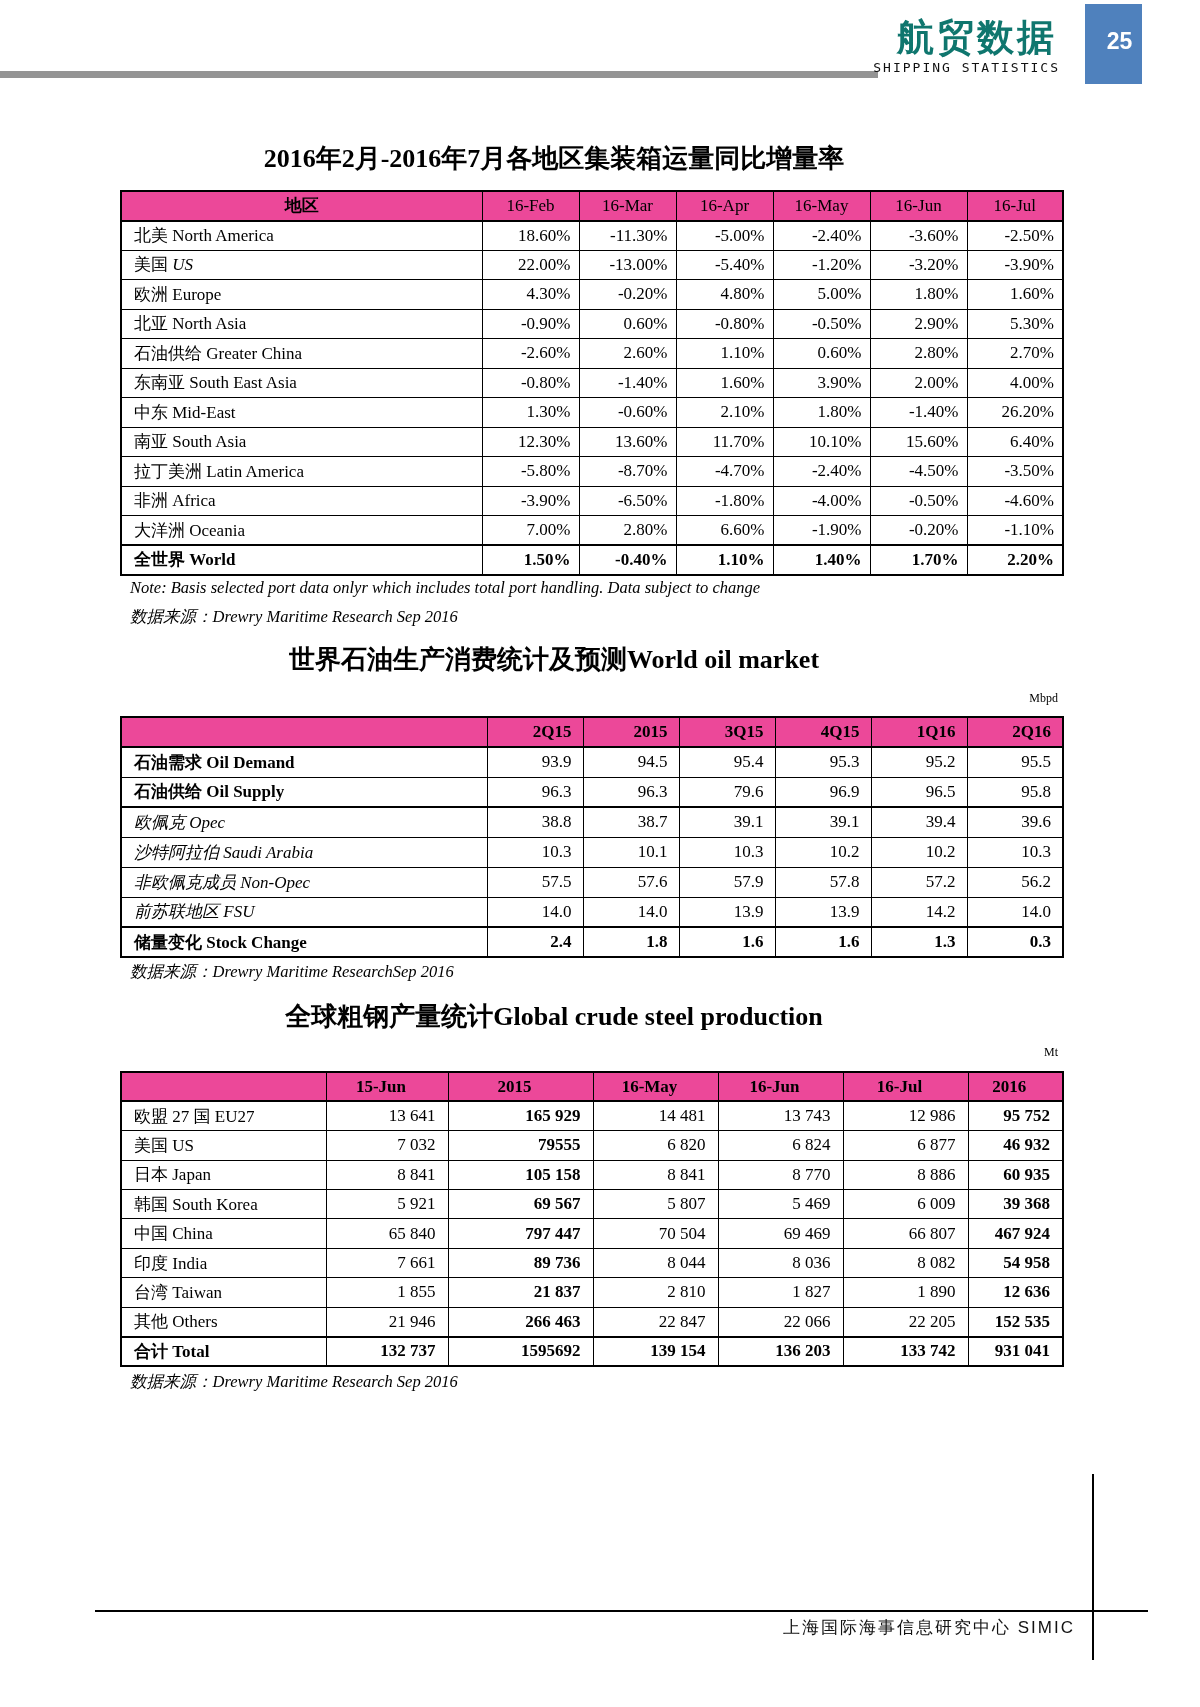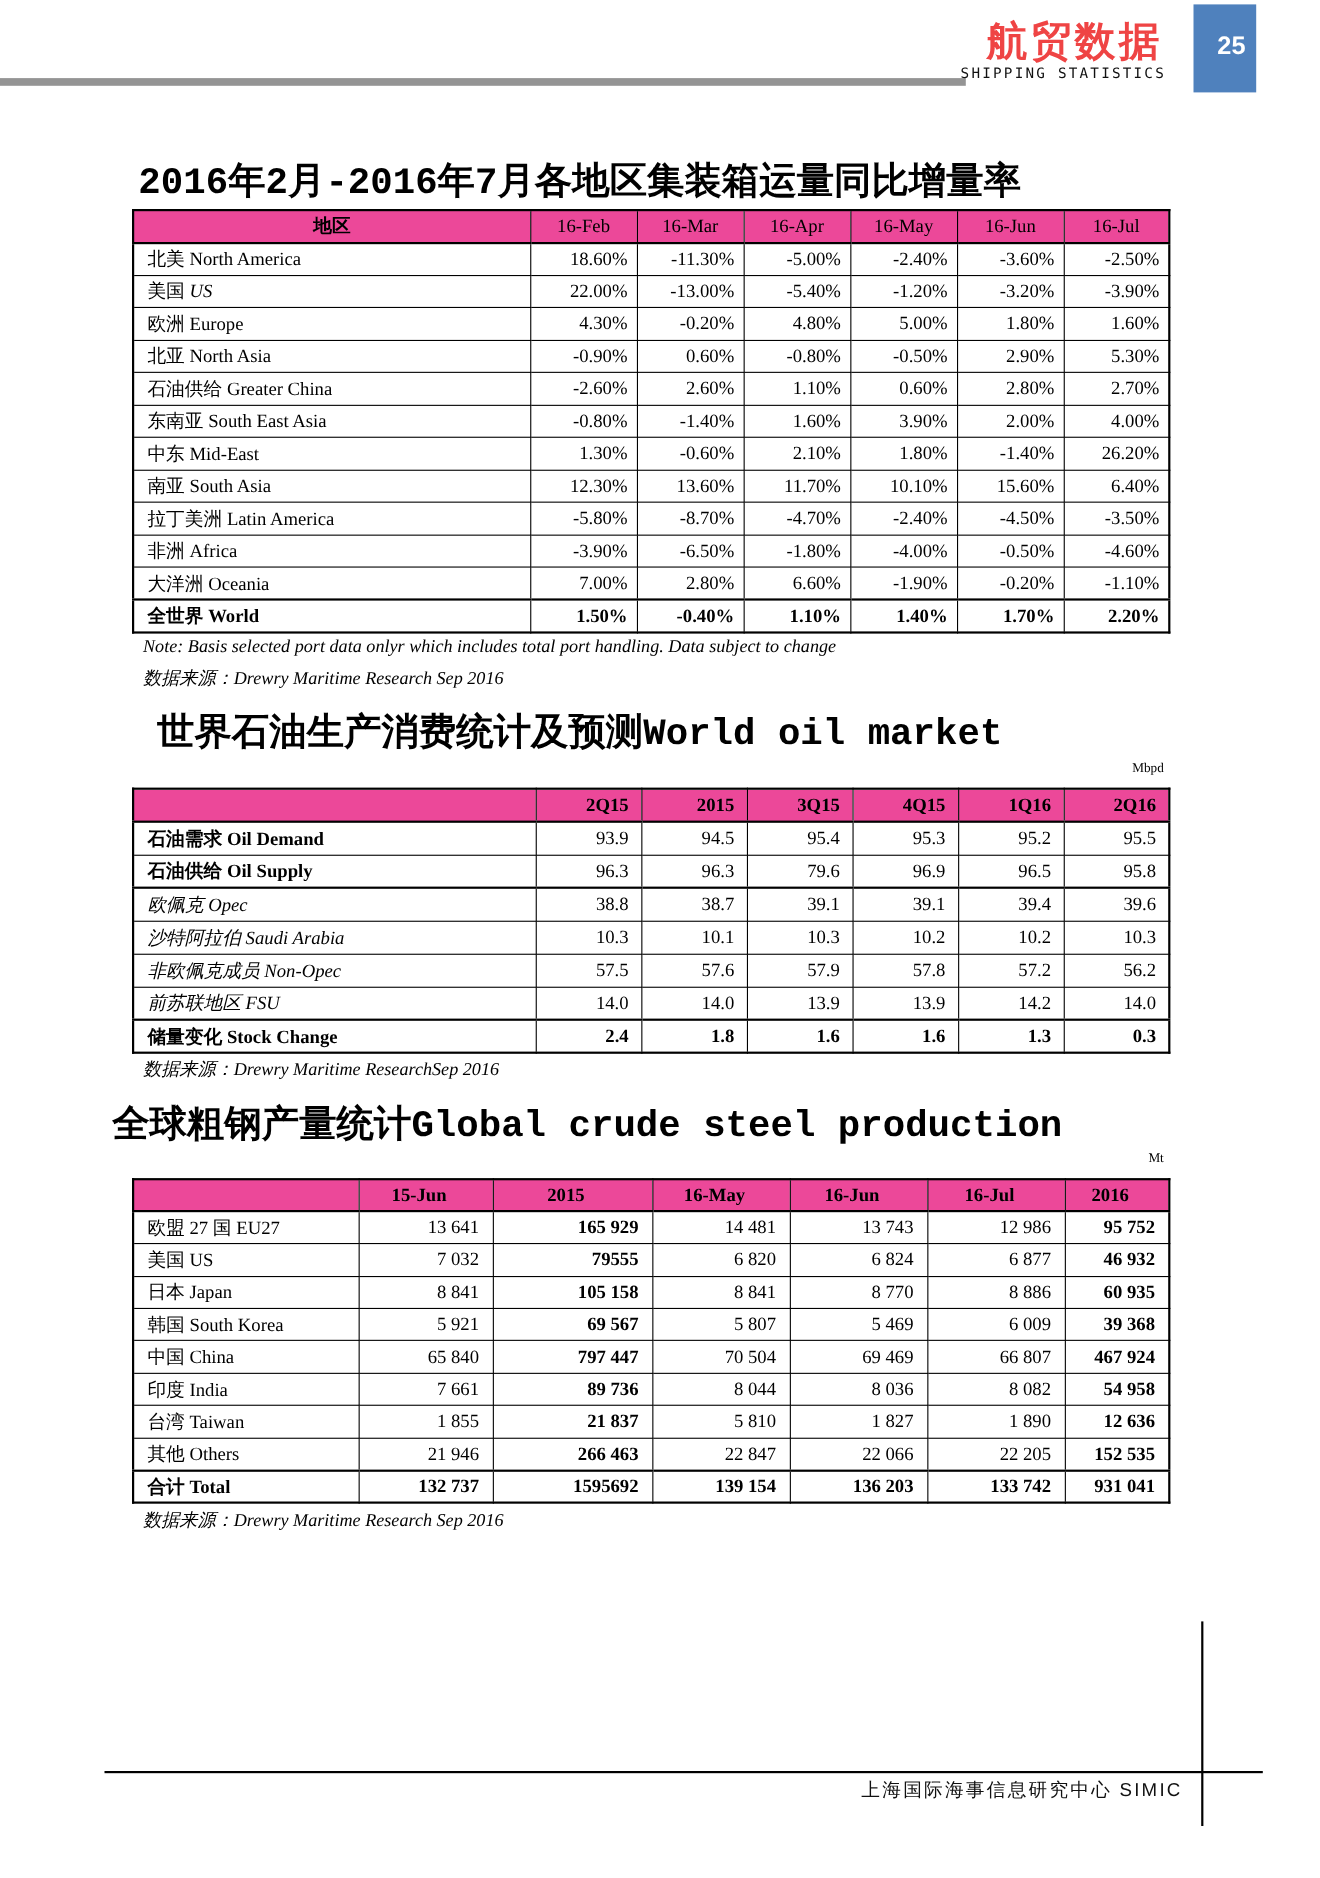--- a/index.html
+++ b/index.html
@@ -9,39 +9,39 @@
     background:#ffffff;
     font-family:"Liberation Serif","DejaVu Serif",serif;
     color:#000;
     overflow:hidden;
   }
   
   .rule-gray{position:absolute;left:0;top:71px;width:878px;height:7px;background:#949494;}
   .brand-zh{
     position:absolute;top:13px;right:143px;
     font-family:"Liberation Sans","DejaVu Sans",sans-serif;
-    font-size:37px;font-weight:bold;color:#ef4444;letter-spacing:3px;white-space:nowrap;
+    font-size:37px;font-weight:bold;color:#0f766e;letter-spacing:3px;white-space:nowrap;
   }
   .brand-en{
     position:absolute;top:60px;right:140px;
     font-family:"DejaVu Sans Mono","Liberation Mono",monospace;
     font-size:13px;letter-spacing:2px;color:#111;white-space:nowrap;
   }
   .page-box{
     position:absolute;left:1085px;top:4px;width:57px;height:80px;
     background:#4f81bd;display:flex;align-items:center;justify-content:center;
   }
   .page-box span{
     font-family:"Liberation Sans","DejaVu Sans",sans-serif;
     font-size:23px;font-weight:bold;color:#fff;margin-top:-6px;margin-left:12px;
   }
   
   .sec-title{
-    position:absolute;left:102px;width:850px;text-align:center;
-    font-size:34px;font-weight:bold;white-space:nowrap;font-family:Liberation Mono, monospace;
+    position:absolute;left:129px;width:850px;text-align:center;
+    font-size:26px;font-weight:bold;white-space:nowrap;
   }
   .t1-title{top:141px;}
   .t2-title{top:642px;}
   .t3-title{top:999px;}
   .note-line{position:absolute;left:130px;font-size:16.5px;font-style:italic;white-space:nowrap;}
   .note1{top:578px;}
   .src1{top:606px;}
   .src2{top:961px;}
   .src3{top:1371px;}
   .unit-label{position:absolute;left:120px;width:938px;text-align:right;font-size:12px;}
@@ -395,21 +395,21 @@
           <td class="cell-val bold">89 736</td>
           <td class="cell-val">8 044</td>
           <td class="cell-val">8 036</td>
           <td class="cell-val">8 082</td>
           <td class="cell-val bold">54 958</td>
         </tr>
         <tr>
           <td class="cell-label"><span class="zh">台湾</span> <span class="en">Taiwan</span></td>
           <td class="cell-val">1 855</td>
           <td class="cell-val bold">21 837</td>
-          <td class="cell-val">5 810</td>
+          <td class="cell-val">2 810</td>
           <td class="cell-val">1 827</td>
           <td class="cell-val">1 890</td>
           <td class="cell-val bold">12 636</td>
         </tr>
         <tr>
           <td class="cell-label"><span class="zh">其他</span> <span class="en">Others</span></td>
           <td class="cell-val">21 946</td>
           <td class="cell-val bold">266 463</td>
           <td class="cell-val">22 847</td>
           <td class="cell-val">22 066</td>

